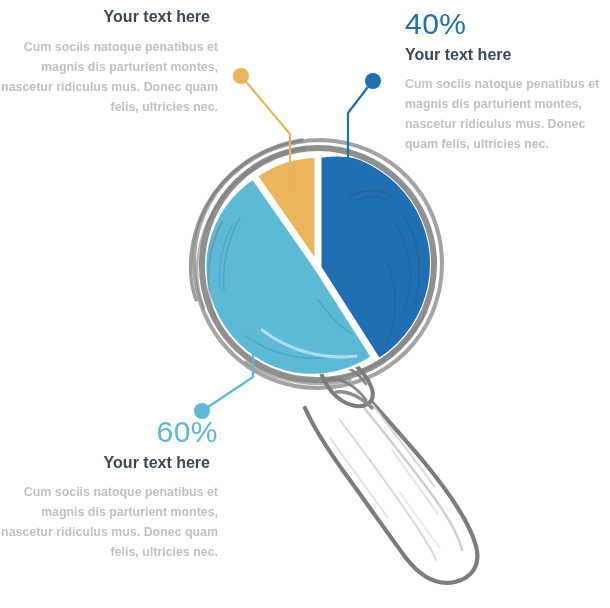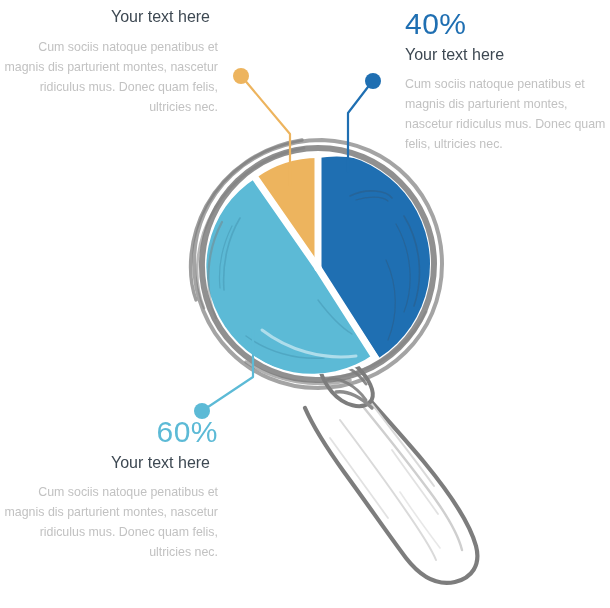--- a/index.html
+++ b/index.html
@@ -10,26 +10,26 @@
   }
   .stage{position:absolute;inset:0;}
 
   
   .block{position:absolute;}
   .pct{
     font-size:30px;font-weight:400;line-height:1.05;
     letter-spacing:.5px;
   }
   .subhead{
-    font-size:16px;font-weight:400;color:#3d4852;
+    font-size:16px;font-weight:700;color:#3d4852;
     line-height:1.35;margin-top:4px;
   }
   .body{
     font-size:12.4px;color:#c2c2c2;line-height:1.62;
-    margin-top:9px;font-weight:400;
+    margin-top:9px;font-weight:700;
   }
 
   #block-10{left:0px;top:2px;width:218px;text-align:right;}
   #block-10 .pct{color:#edb45e;}
   #block-10 .subhead{padding-right:8px;}
 
   #block-40{left:405px;top:8px;width:205px;text-align:left;}
   #block-40 .pct{color:#1f6fb2;}
 
   #block-60{left:0px;top:416px;width:218px;text-align:right;}

